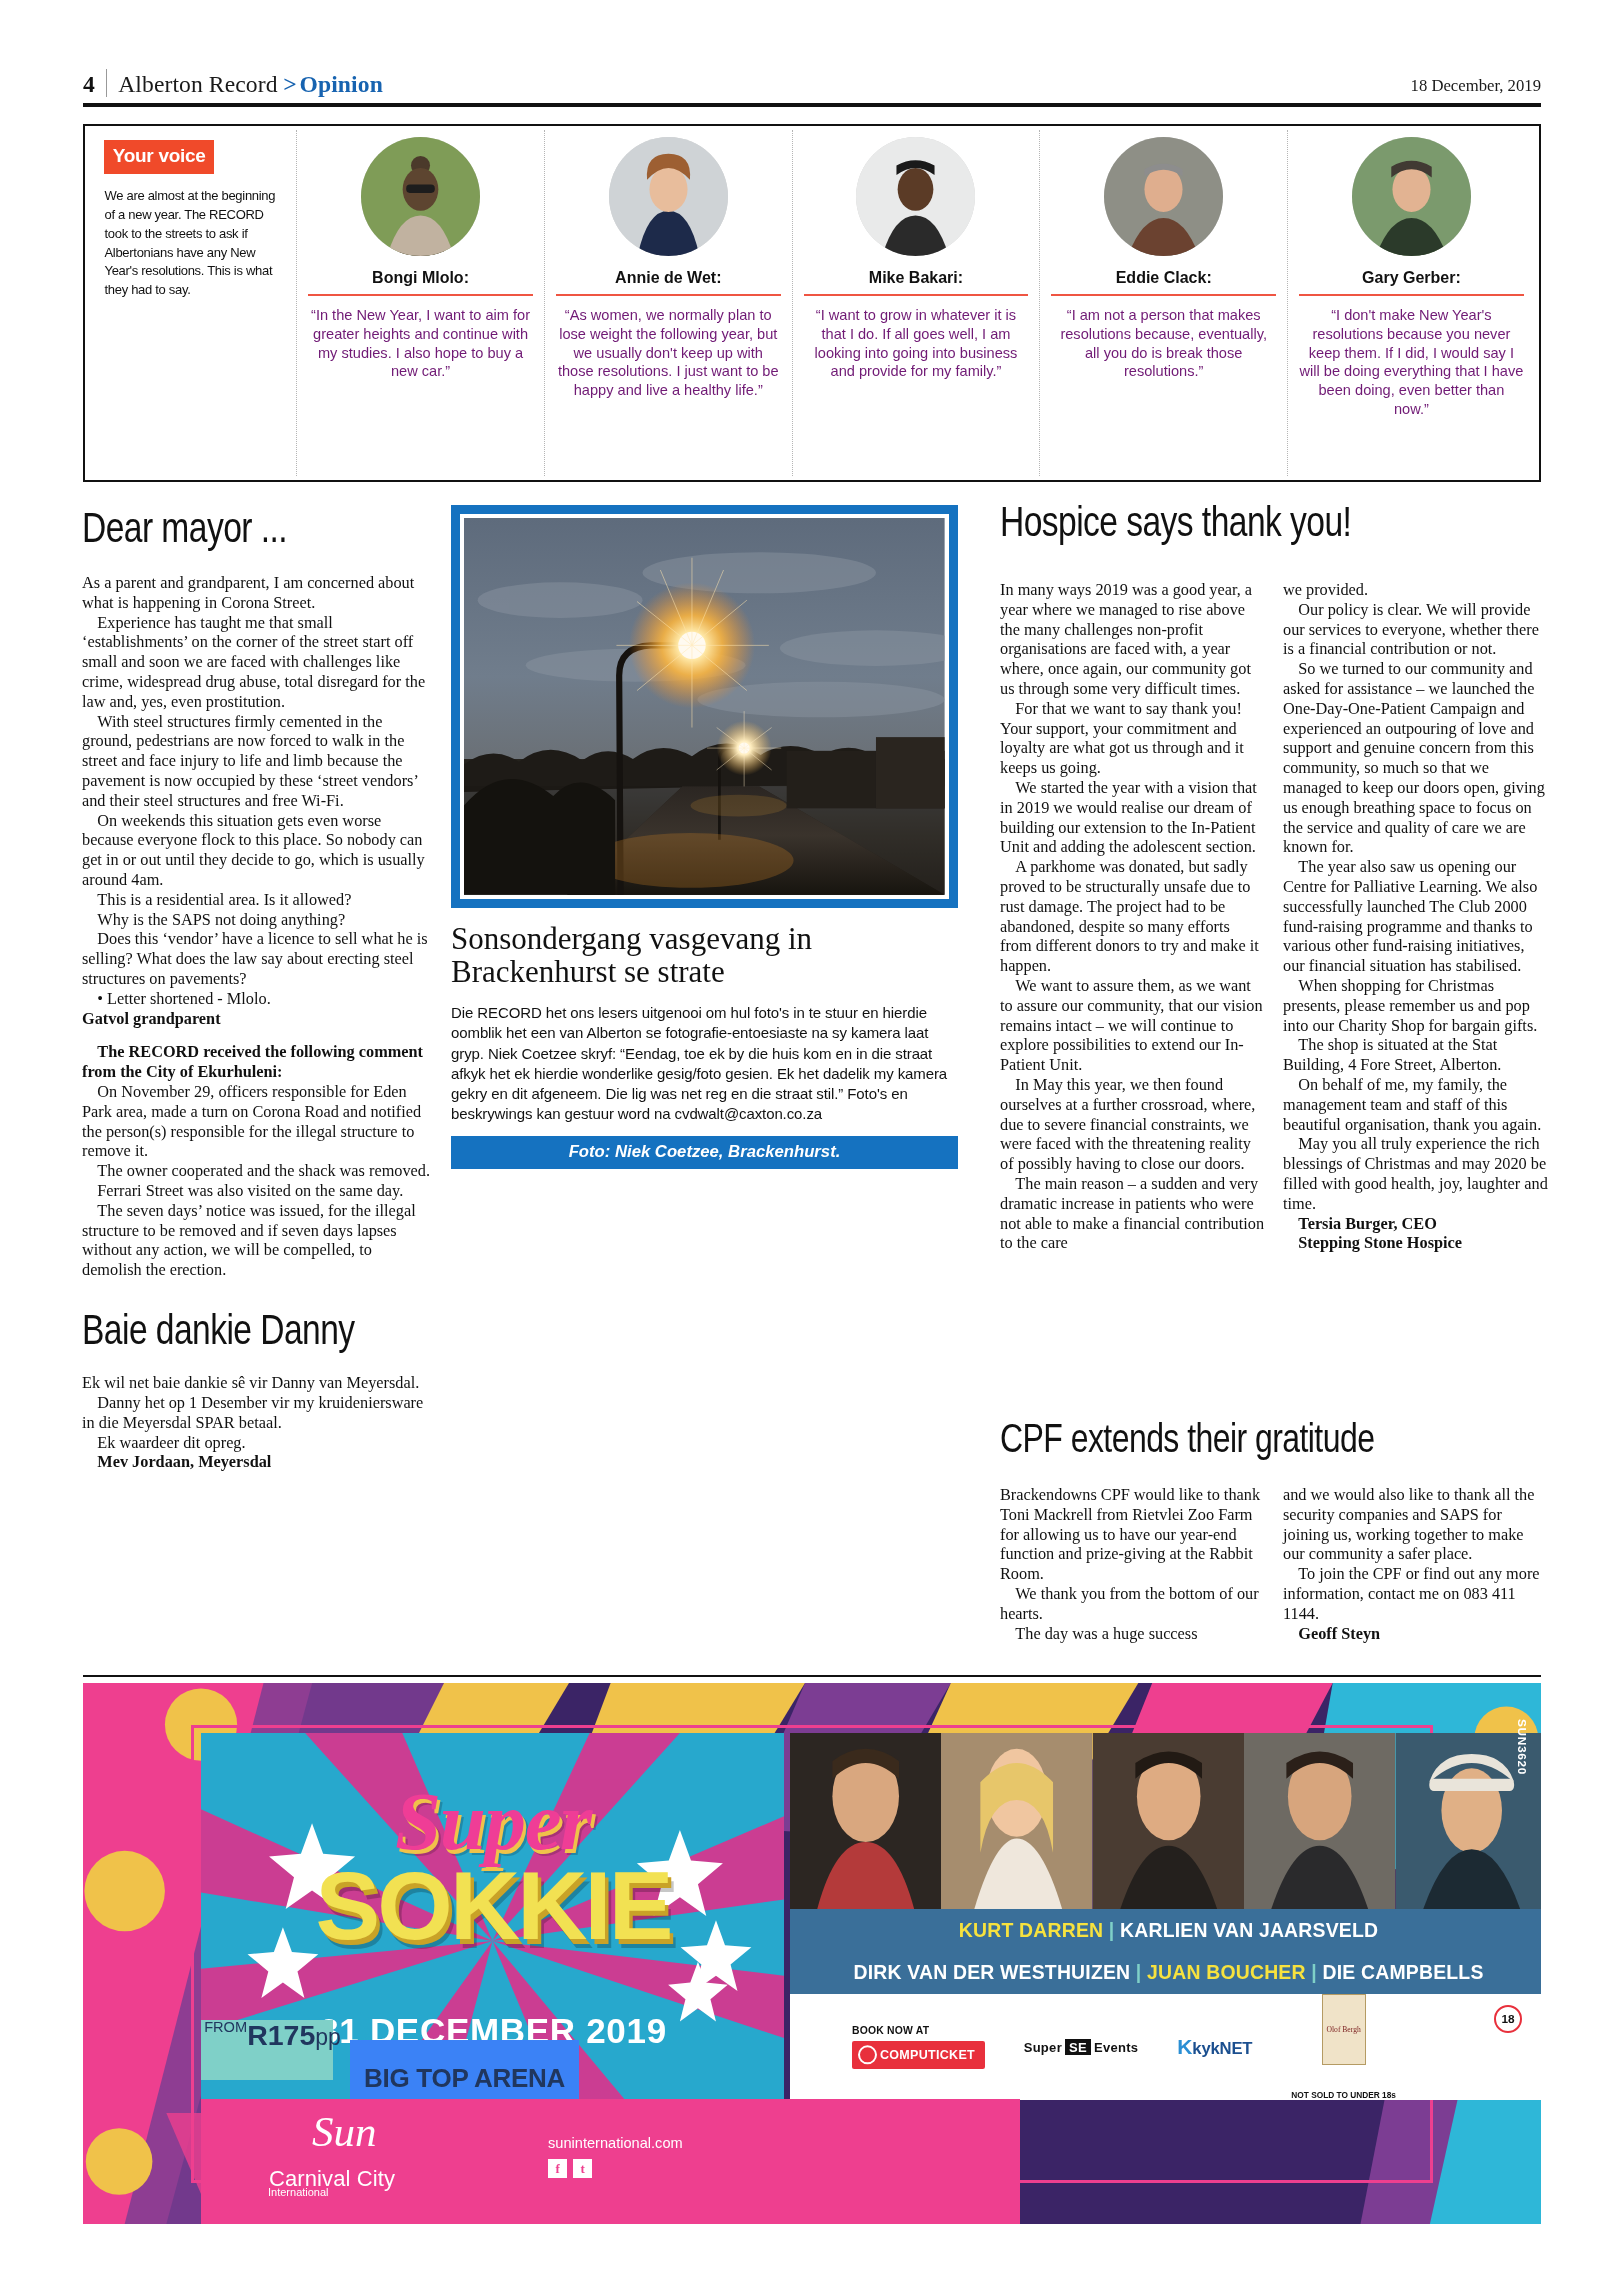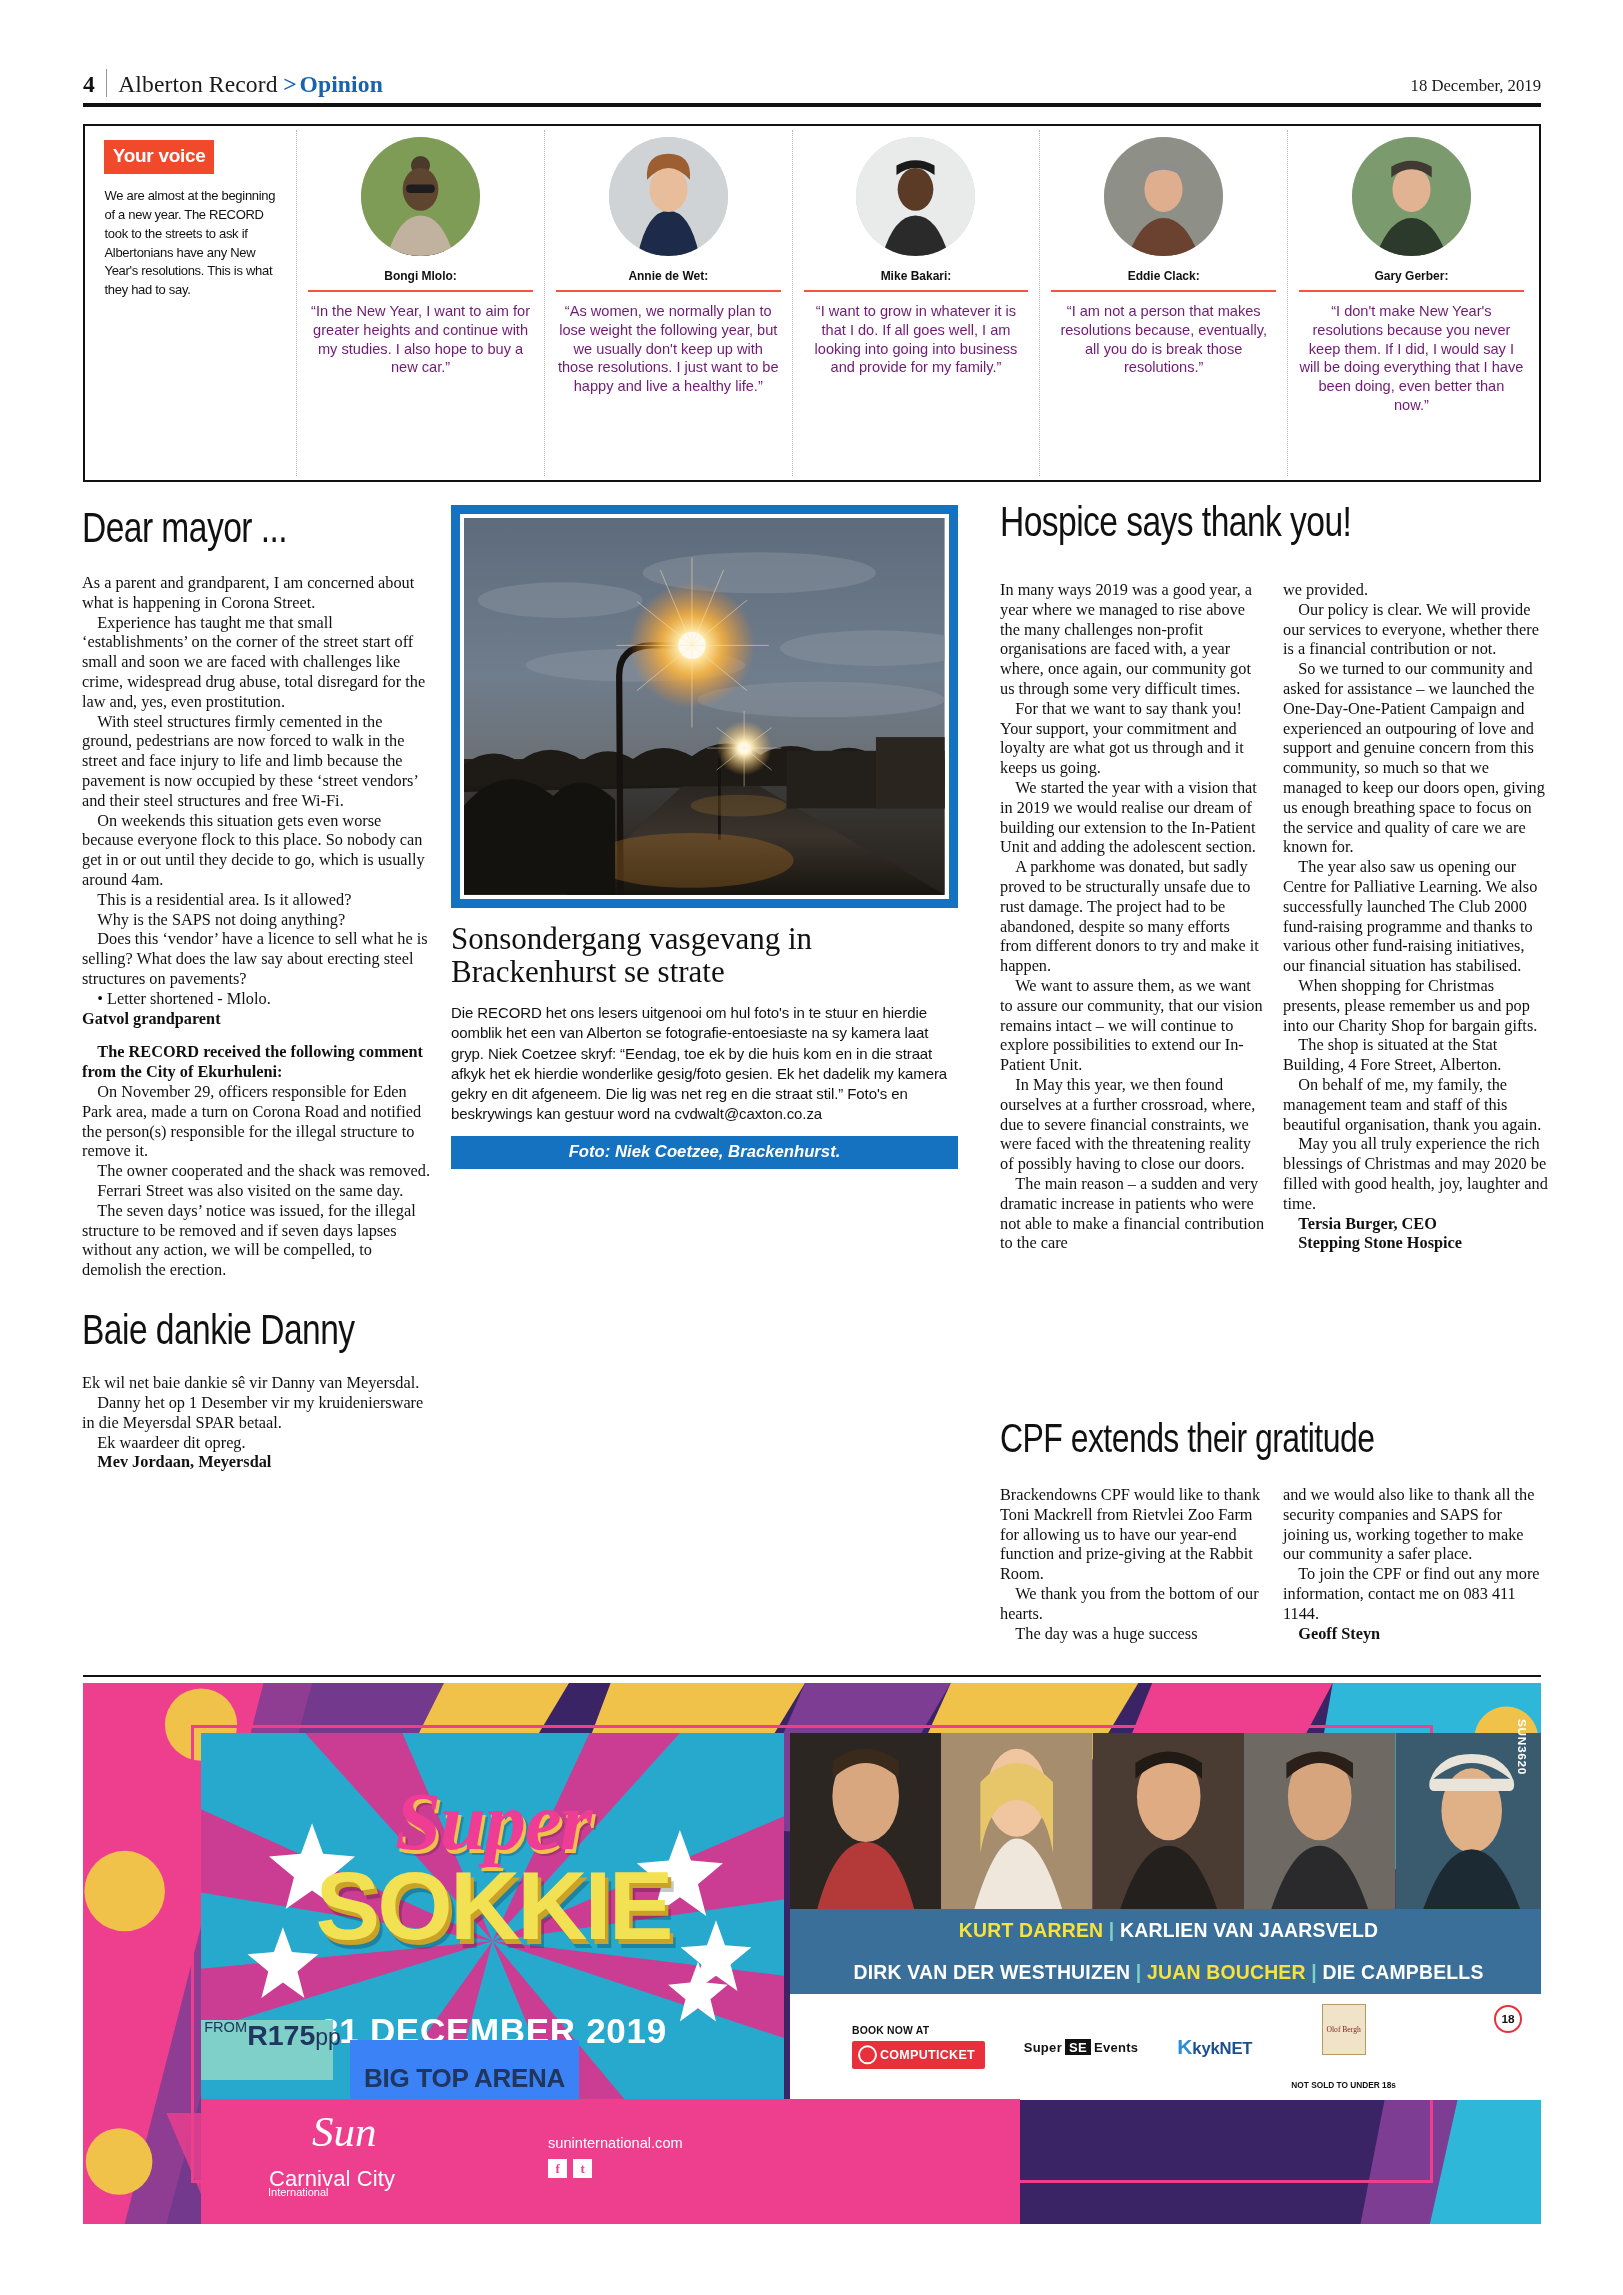--- a/index.html
+++ b/index.html
@@ -77,21 +77,21 @@
   .vox-avatar {
     width: 119px; height: 119px; border-radius: 50%;
     overflow: hidden; position: relative; flex: none;
     margin-top: 2.8px;
     box-shadow: inset 0 0 0 0.7px rgba(0,0,0,.18);
   }
   .vox-avatar svg { display: block; width: 100%; height: 100%; }
   .vox-name {
     margin-top: 12.5px;
     font-family: "Liberation Sans", sans-serif;
-    font-weight: bold; font-size: 12px; color: #111; text-align: center;
+    font-weight: bold; font-size: 16px; color: #111; text-align: center;
   }
   .vox-rule {
     width: 100%; height: 2.8px; background: #ef5542; margin: 7px 0 9.7px 0;
   }
   .vox-quote {
     font-family: "Liberation Sans", sans-serif;
     font-size: 14.6px; line-height: 1.28; color: #701a75;
     text-align: center;
   }
 
@@ -243,21 +243,21 @@
   .logo-computicket::before {
     content:""; position:absolute; left:6.2px; top:50%; transform:translateY(-50%);
     width:15.3px; height:15.3px; border-radius:50%; border:2.8px solid #fff;
   }
   .logo-se { font-size:13px; font-weight:bold; color:#111; letter-spacing:0.3px; }
   .logo-se .box { background:#111; color:#fff; padding:0.7px 4.2px; margin:0 2.8px; }
   .logo-kyknet { font-size:16.7px; font-weight:bold; color:#1b4f8f; letter-spacing:-0.2px; }
   .logo-kyknet .k { color:#2b8fd4; font-size:21px; }
   .logo-bergh { display:flex; flex-direction:column; align-items:center; gap:3.5px; }
   .logo-bergh-img {
-    width:44px; height:51px; background:#f0e3c8; border:0.7px solid #b59b63;
+    width:44px; height:71px; background:#f0e3c8; border:0.7px solid #b59b63;
     display:flex; align-items:center; justify-content:center;
     font-family:"Liberation Serif", serif; font-size:7.6px; color:#7a1d1d; text-align:center;
   }
   .logo-bergh-note { font-size:8.3px; font-weight:bold; color:#111;margin-top:22px; }
   .no18 {
     position:absolute; right:25px; top:11px; width:28px; height:28px;
     border:2.8px solid #e8303c; border-radius:50%;
     color:#111; font-size:11.8px; font-weight:bold;
     display:flex; align-items:center; justify-content:center;
   }

